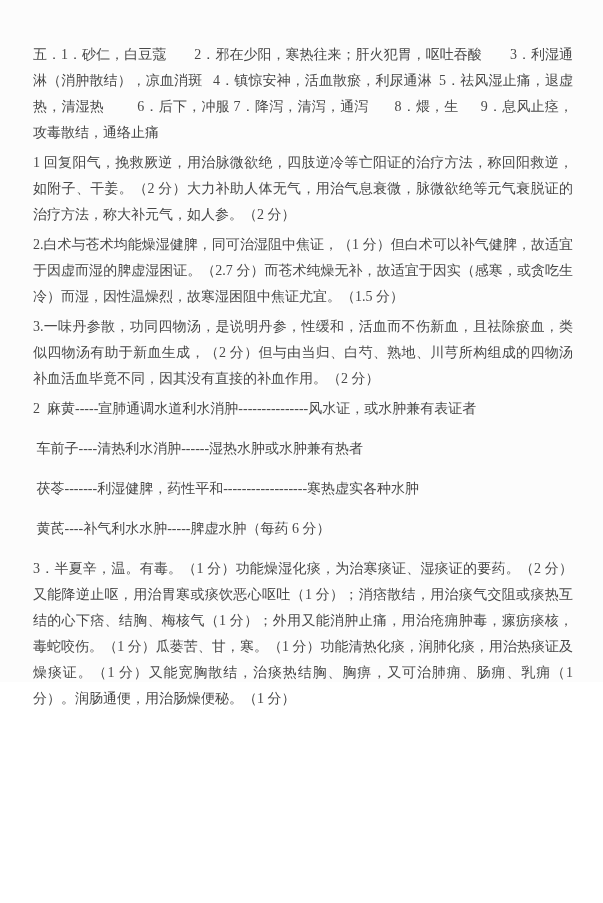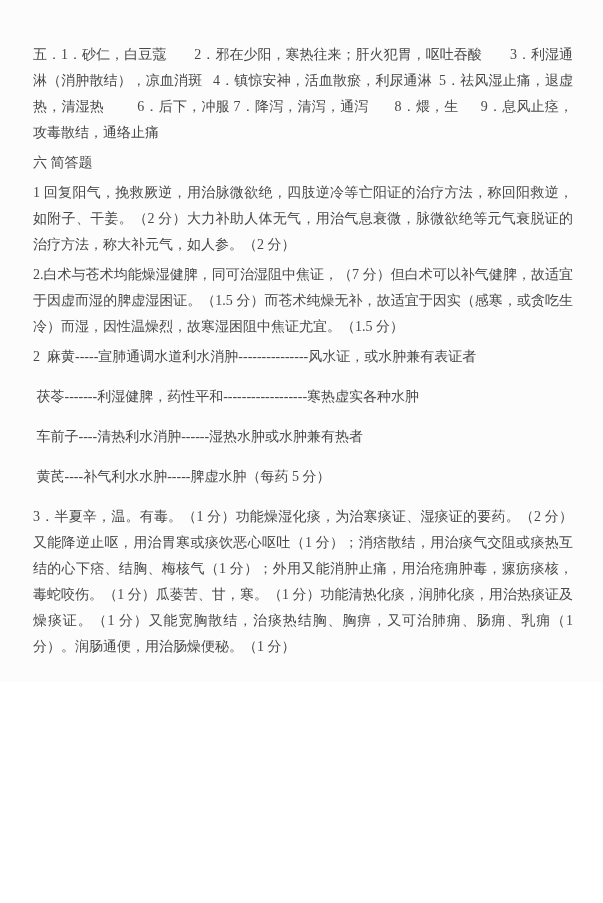--- a/index.html
+++ b/index.html
@@ -37,32 +37,32 @@
   }
   .last { margin-bottom: 0; }
 </style>
 </head>
 <body>
 
 <div class="page">
 
   <p class="para">五．1．砂仁，白豆蔻        2．邪在少阳，寒热往来；肝火犯胃，呕吐吞酸        3．利湿通淋（消肿散结），凉血消斑   4．镇惊安神，活血散瘀，利尿通淋  5．祛风湿止痛，退虚热，清湿热         6．后下，冲服 7．降泻，清泻，通泻       8．煨，生      9．息风止痉，攻毒散结，通络止痛</p>
 
-  <p class="heading">六 简答题</p>
 
   <p class="para">1 回复阳气，挽救厥逆，用治脉微欲绝，四肢逆冷等亡阳证的治疗方法，称回阳救逆，如附子、干姜。（2 分）大力补助人体无气，用治气息衰微，脉微欲绝等元气衰脱证的治疗方法，称大补元气，如人参。（2 分）</p>
 
-  <p class="para">2.白术与苍术均能燥湿健脾，同可治湿阻中焦证，（7 分）但白术可以补气健脾，故适宜于因虚而湿的脾虚湿困证。（1.5 分）而苍术纯燥无补，故适宜于因实（感寒，或贪吃生冷）而湿，因性温燥烈，故寒湿困阻中焦证尤宜。（1.5 分）</p>
+  <p class="para">2.白术与苍术均能燥湿健脾，同可治湿阻中焦证，（1 分）但白术可以补气健脾，故适宜于因虚而湿的脾虚湿困证。（2.7 分）而苍术纯燥无补，故适宜于因实（感寒，或贪吃生冷）而湿，因性温燥烈，故寒湿困阻中焦证尤宜。（1.5 分）</p>
 
+  <p class="para">3.一味丹参散，功同四物汤，是说明丹参，性缓和，活血而不伤新血，且祛除瘀血，类似四物汤有助于新血生成，（2 分）但与由当归、白芍、熟地、川芎所构组成的四物汤补血活血毕竟不同，因其没有直接的补血作用。（2 分）</p>
 
 
 
   <p class="match">2  麻黄-----宣肺通调水道利水消肿---------------风水证，或水肿兼有表证者</p>
 
+  <p class="match"> 车前子----清热利水消肿------湿热水肿或水肿兼有热者</p>
+
   <p class="match"> 茯苓-------利湿健脾，药性平和------------------寒热虚实各种水肿</p>
 
-  <p class="match"> 车前子----清热利水消肿------湿热水肿或水肿兼有热者</p>
-
-  <p class="match"> 黄芪----补气利水水肿-----脾虚水肿（每药 5 分）</p>
+  <p class="match"> 黄芪----补气利水水肿-----脾虚水肿（每药 6 分）</p>
 
   <p class="para last">3．半夏辛，温。有毒。（1 分）功能燥湿化痰，为治寒痰证、湿痰证的要药。（2 分）又能降逆止呕，用治胃寒或痰饮恶心呕吐（1 分）；消痞散结，用治痰气交阻或痰热互结的心下痞、结胸、梅核气（1 分）；外用又能消肿止痛，用治疮痈肿毒，瘰疬痰核，毒蛇咬伤。（1 分）瓜蒌苦、甘，寒。（1 分）功能清热化痰，润肺化痰，用治热痰证及燥痰证。（1 分）又能宽胸散结，治痰热结胸、胸痹，又可治肺痈、肠痈、乳痈（1 分）。润肠通便，用治肠燥便秘。（1 分）</p>
 
 </div>
 
 </body></html>

